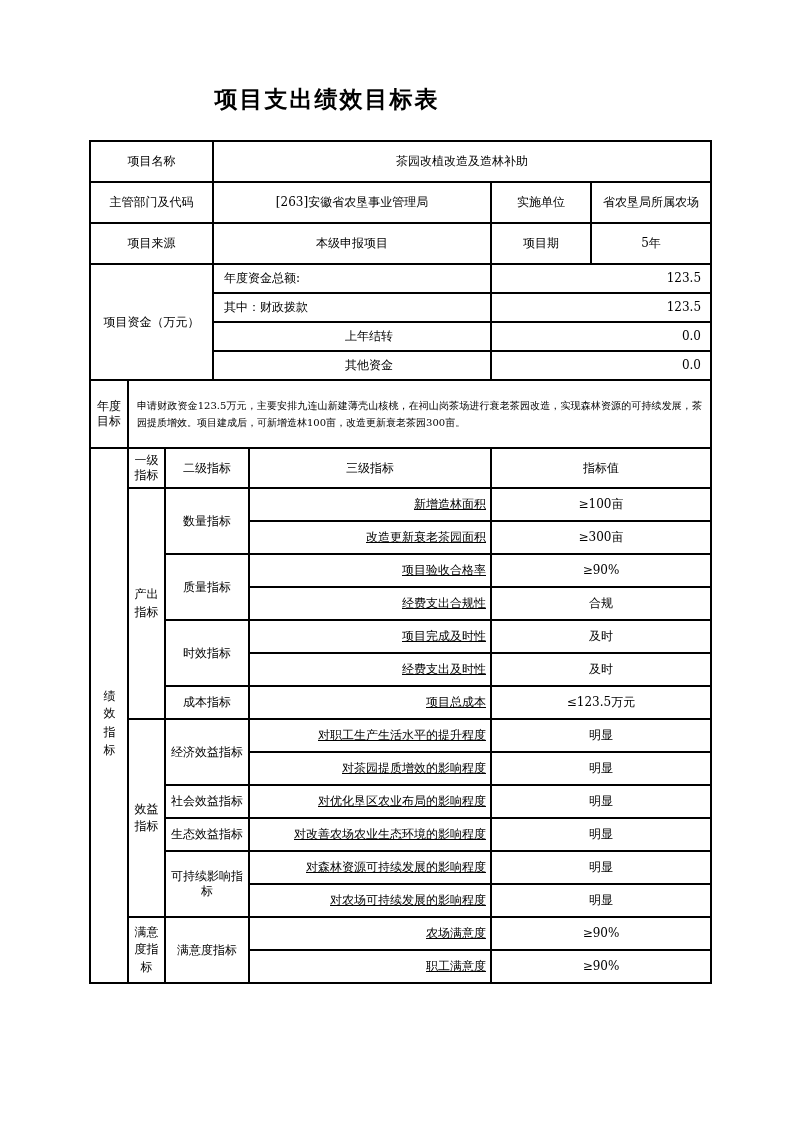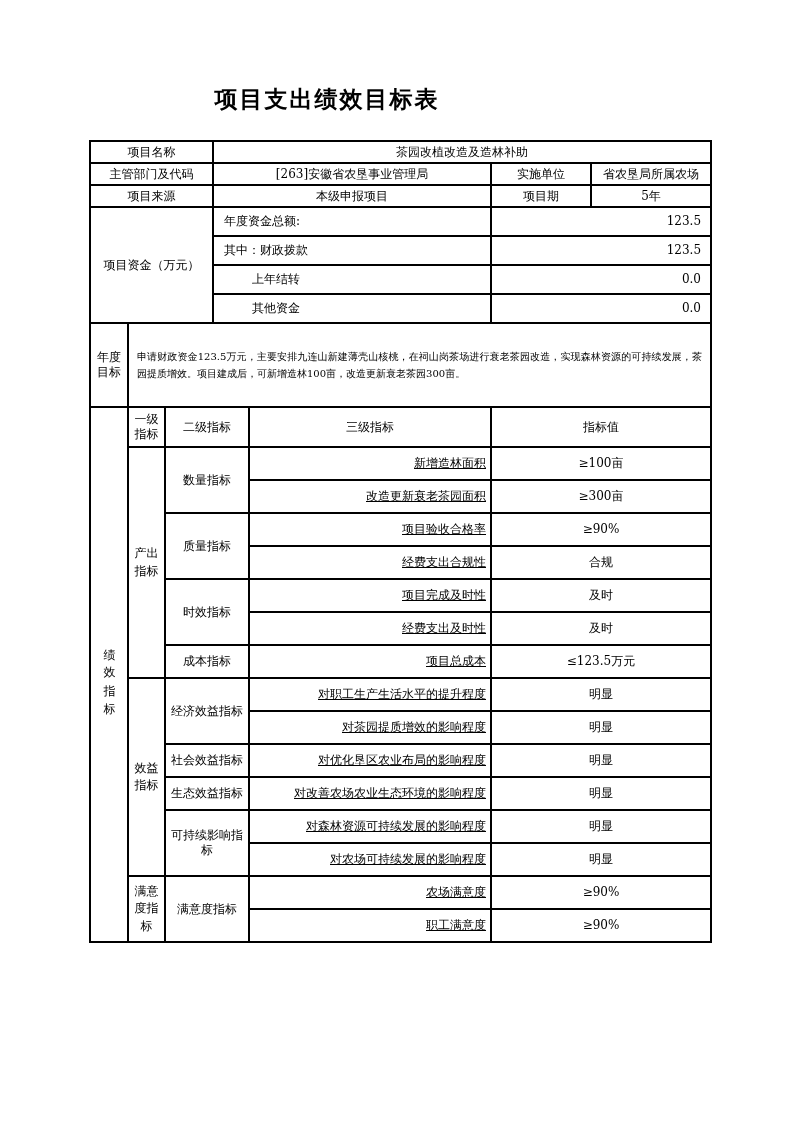--- a/index.html
+++ b/index.html
@@ -35,27 +35,27 @@
   .tbl td{
     border:2px solid #000;
     font-size:12px;
     line-height:1.25;
     padding:2px 4px;
     text-align:center;
     vertical-align:middle;
     overflow:hidden;
   }
   
-  .r-info{height:22px;}
+  .r-info{height:41px;}
   .r-fund{height:29px;}
   td.lab-pad{padding-left:10px;text-align:left;margin-top:45px;}
-  td.indent{padding-left:38px;text-align:left;}
+  td.indent{padding-left:38px;text-align:center;}
   td.num{text-align:right;padding-right:9px;}
   
-  .r-goal{height:84px;}
+  .r-goal{height:68px;}
   td.goal-text{
     text-align:left;
     padding:6px 8px;
     font-size:10px;
     line-height:1.7;
     text-align:justify;
   }
   
   .r-ihead{height:40px;}
   .r-ind{height:33px;}

